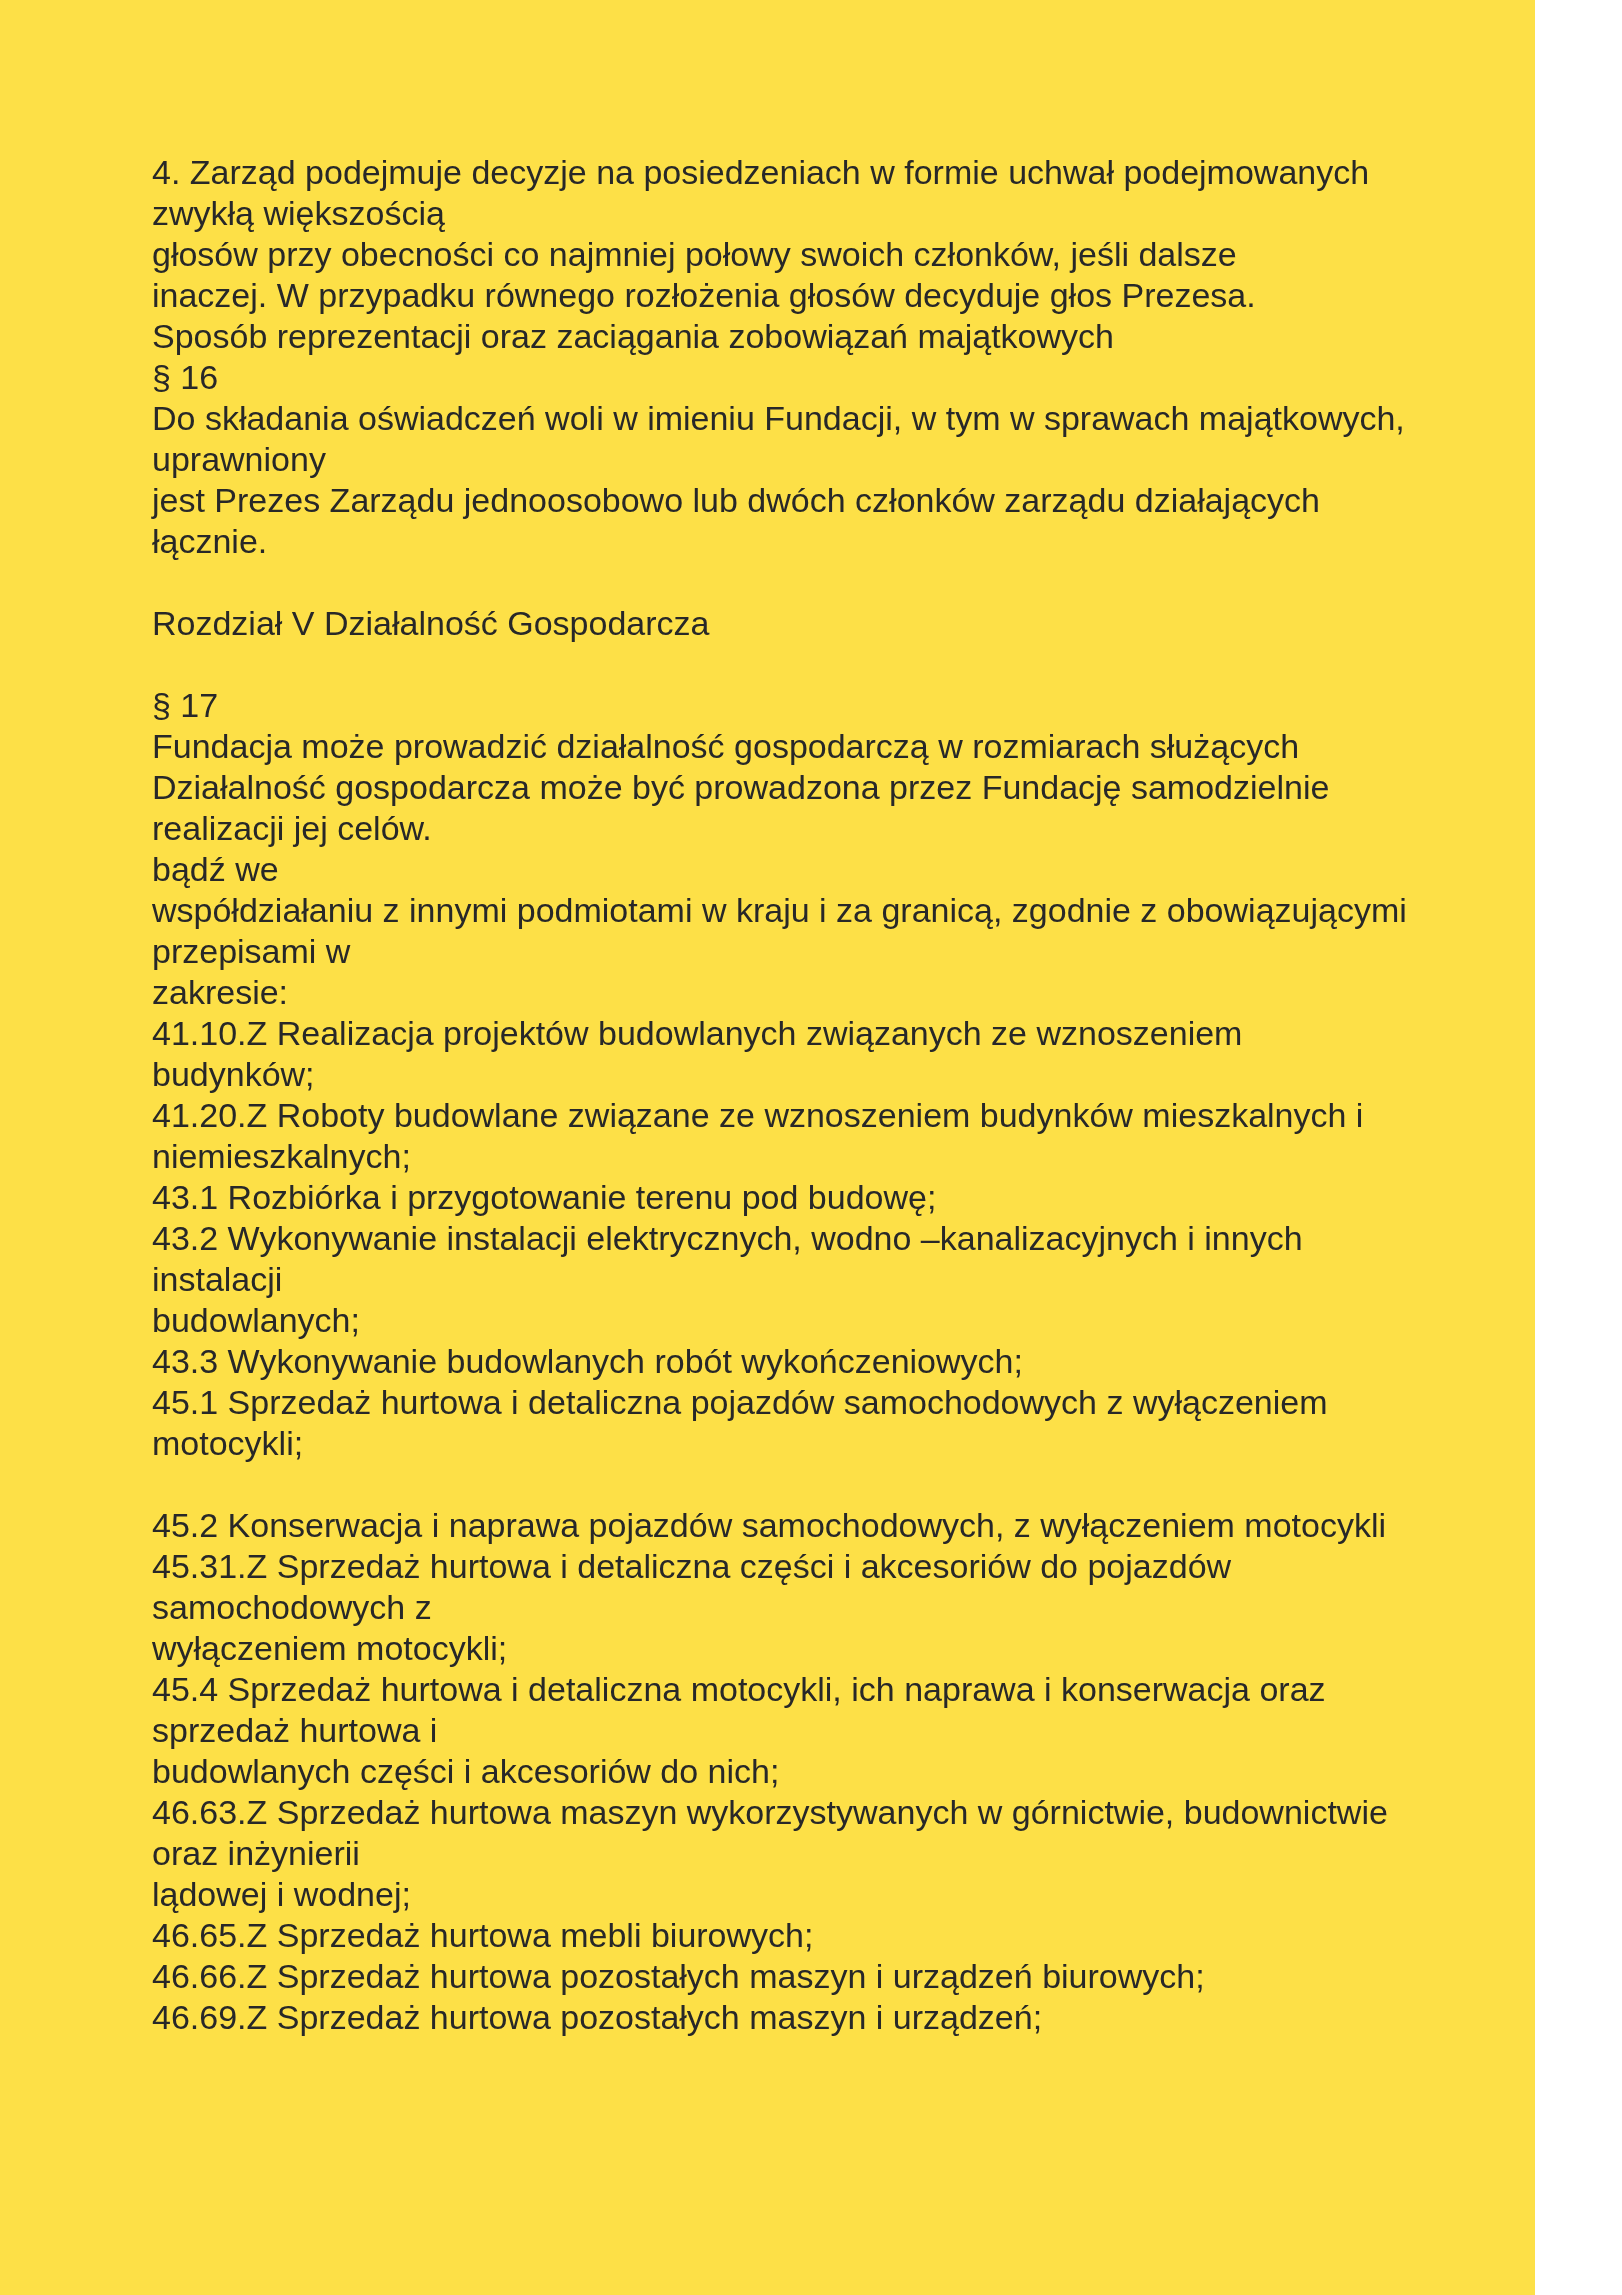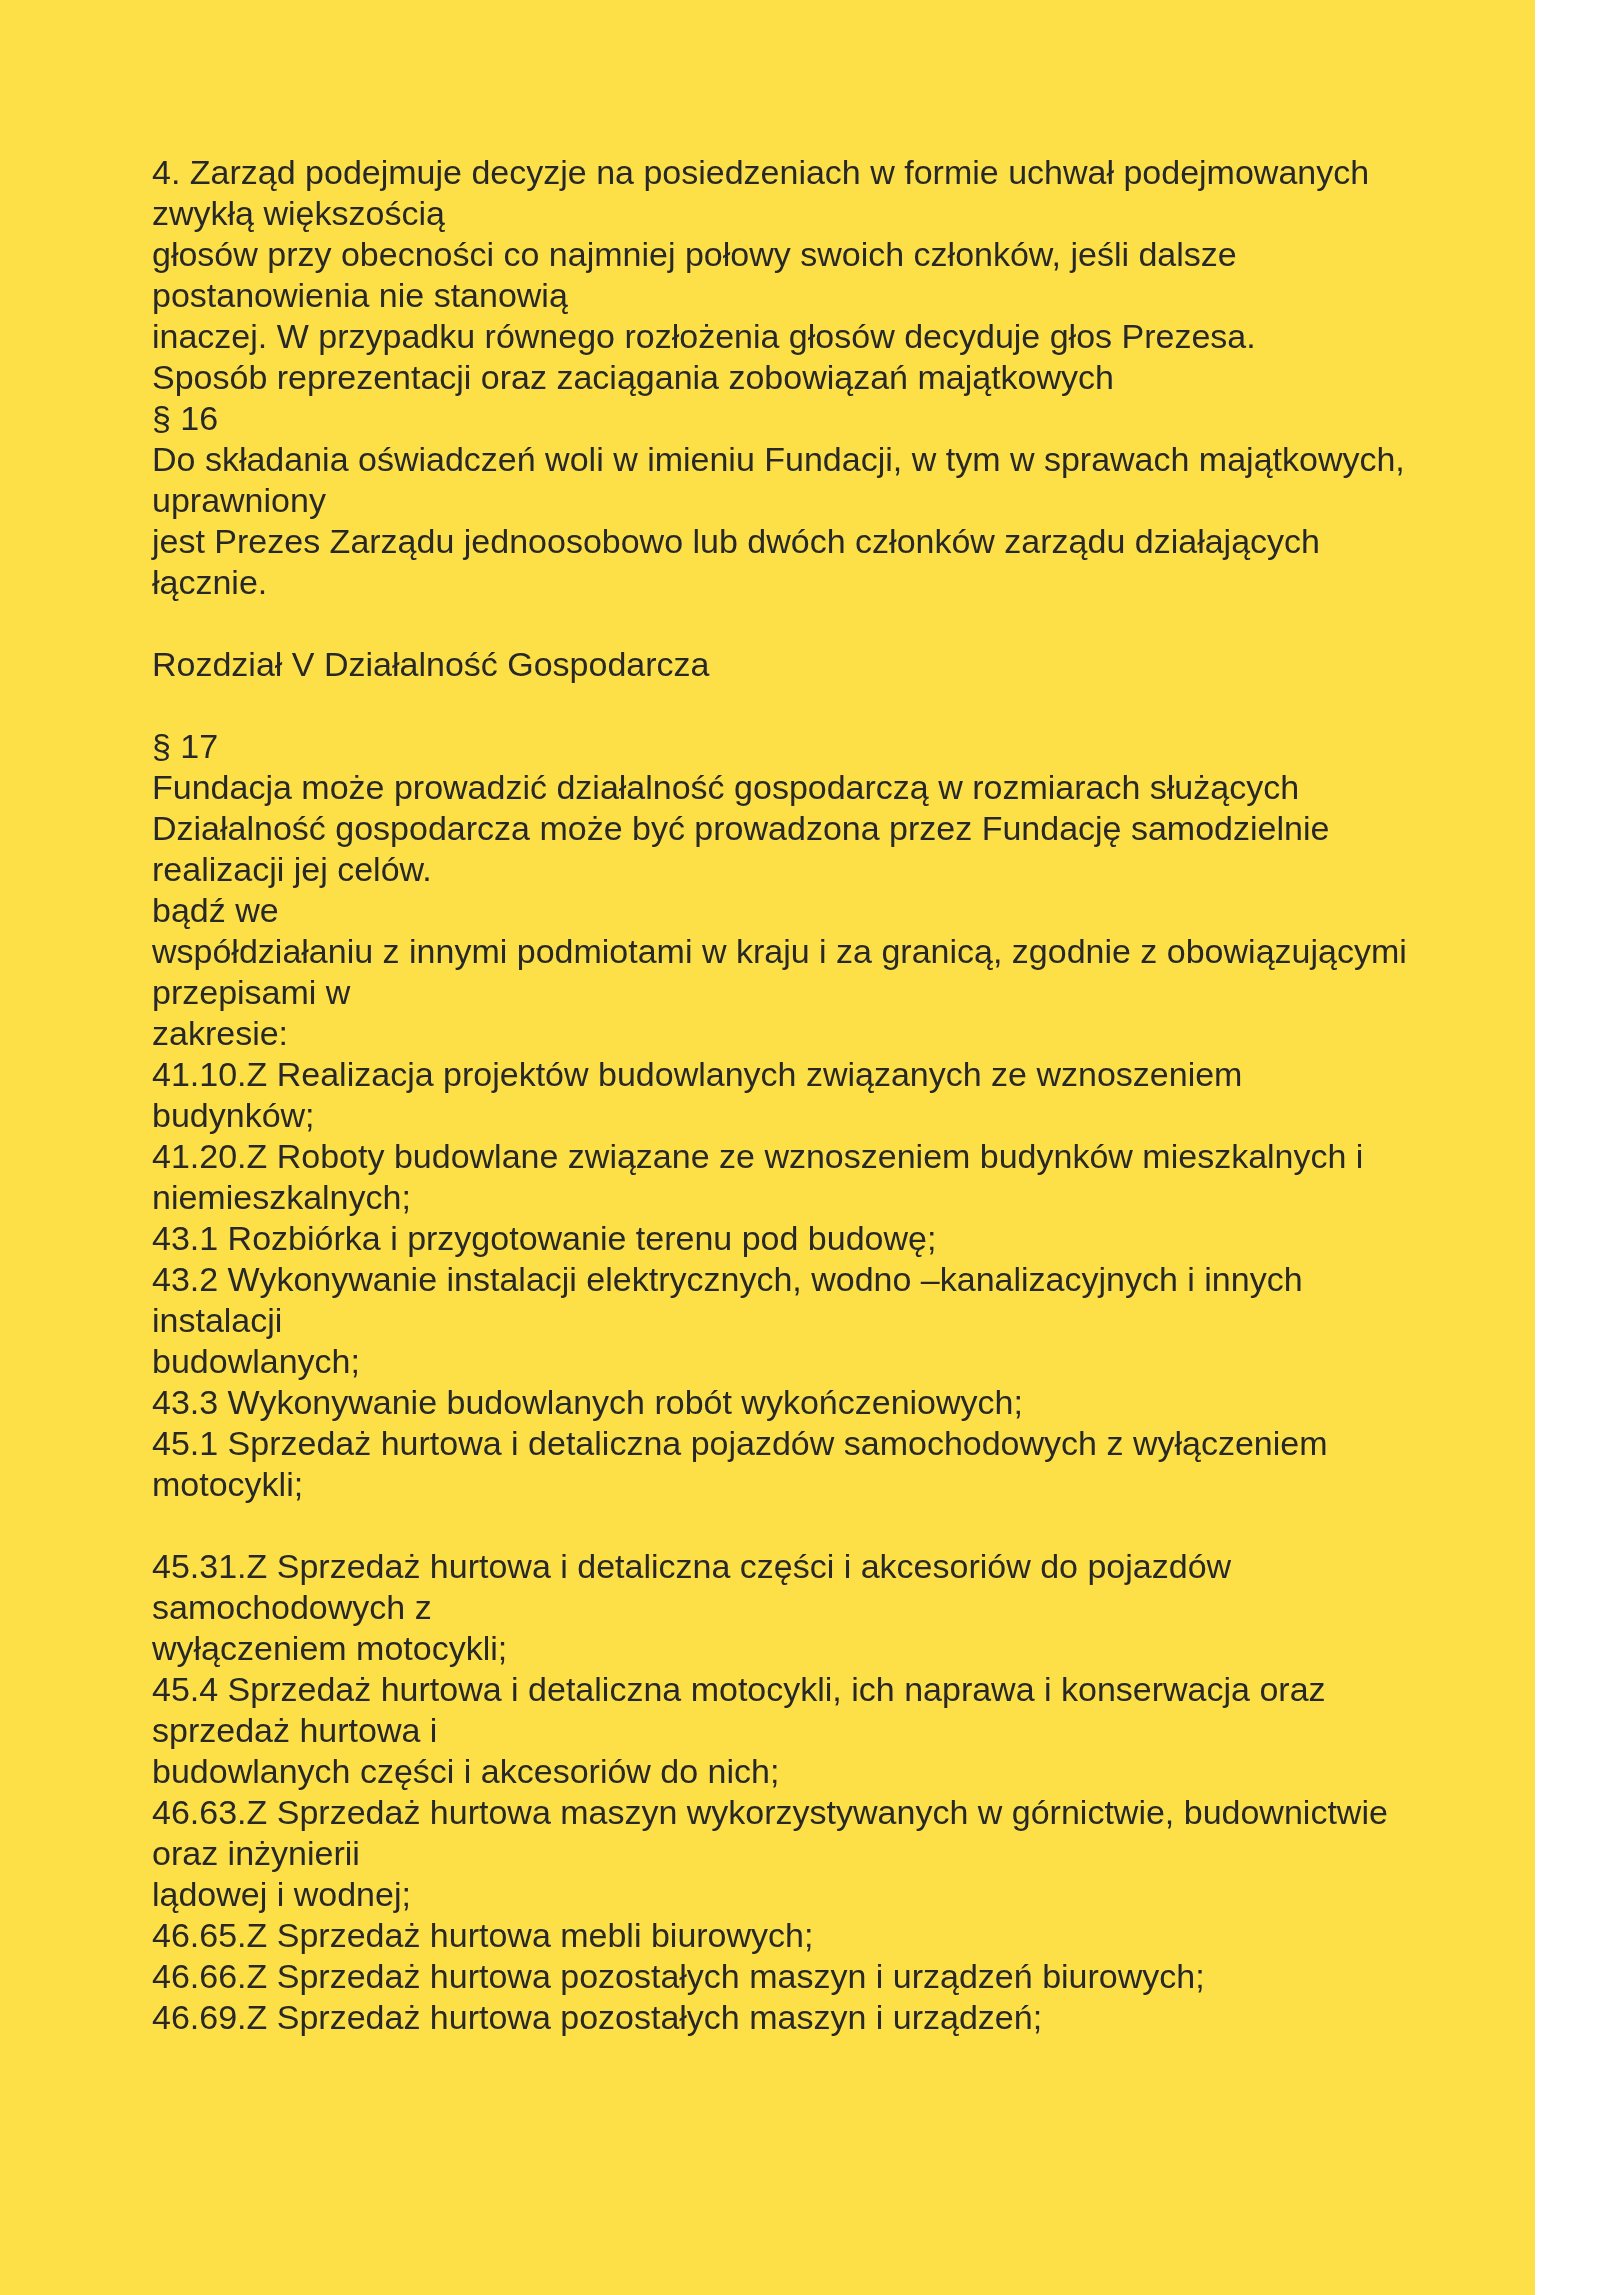--- a/index.html
+++ b/index.html
@@ -31,21 +31,20 @@
   }
 </style>
 </head>
 <body>
 
 <div class="page">
   <div class="text-block">
       <div class="line">4. Zarząd podejmuje decyzje na posiedzeniach w formie uchwał podejmowanych</div>
       <div class="line">zwykłą większością</div>
       <div class="line">głosów przy obecności co najmniej połowy swoich członków, jeśli dalsze</div>
-      <div class="line">postanowienia nie stanowią</div>
       <div class="line">inaczej. W przypadku równego rozłożenia głosów decyduje głos Prezesa.</div>
       <div class="line">Sposób reprezentacji oraz zaciągania zobowiązań majątkowych</div>
       <div class="line">§ 16</div>
       <div class="line">Do składania oświadczeń woli w imieniu Fundacji, w tym w sprawach majątkowych,</div>
       <div class="line">uprawniony</div>
       <div class="line">jest Prezes Zarządu jednoosobowo lub dwóch członków zarządu działających</div>
       <div class="line">łącznie.</div>
       <div class="line">&nbsp;</div>
       <div class="line">Rozdział V Działalność Gospodarcza</div>
       <div class="line">&nbsp;</div>
@@ -62,20 +61,21 @@
       <div class="line">41.20.Z Roboty budowlane związane ze wznoszeniem budynków mieszkalnych i</div>
       <div class="line">niemieszkalnych;</div>
       <div class="line">43.1 Rozbiórka i przygotowanie terenu pod budowę;</div>
       <div class="line">43.2 Wykonywanie instalacji elektrycznych, wodno –kanalizacyjnych i innych</div>
       <div class="line">instalacji</div>
       <div class="line">budowlanych;</div>
       <div class="line">43.3 Wykonywanie budowlanych robót wykończeniowych;</div>
       <div class="line">45.1 Sprzedaż hurtowa i detaliczna pojazdów samochodowych z wyłączeniem</div>
       <div class="line">motocykli;</div>
       <div class="line">&nbsp;</div>
+      <div class="line">45.2 Konserwacja i naprawa pojazdów samochodowych, z wyłączeniem motocykli</div>
       <div class="line">45.31.Z Sprzedaż hurtowa i detaliczna części i akcesoriów do pojazdów</div>
       <div class="line">samochodowych z</div>
       <div class="line">wyłączeniem motocykli;</div>
       <div class="line">45.4 Sprzedaż hurtowa i detaliczna motocykli, ich naprawa i konserwacja oraz</div>
       <div class="line">sprzedaż hurtowa i</div>
       <div class="line">budowlanych części i akcesoriów do nich;</div>
       <div class="line">46.63.Z Sprzedaż hurtowa maszyn wykorzystywanych w górnictwie, budownictwie</div>
       <div class="line">oraz inżynierii</div>
       <div class="line">lądowej i wodnej;</div>
       <div class="line">46.65.Z Sprzedaż hurtowa mebli biurowych;</div>

